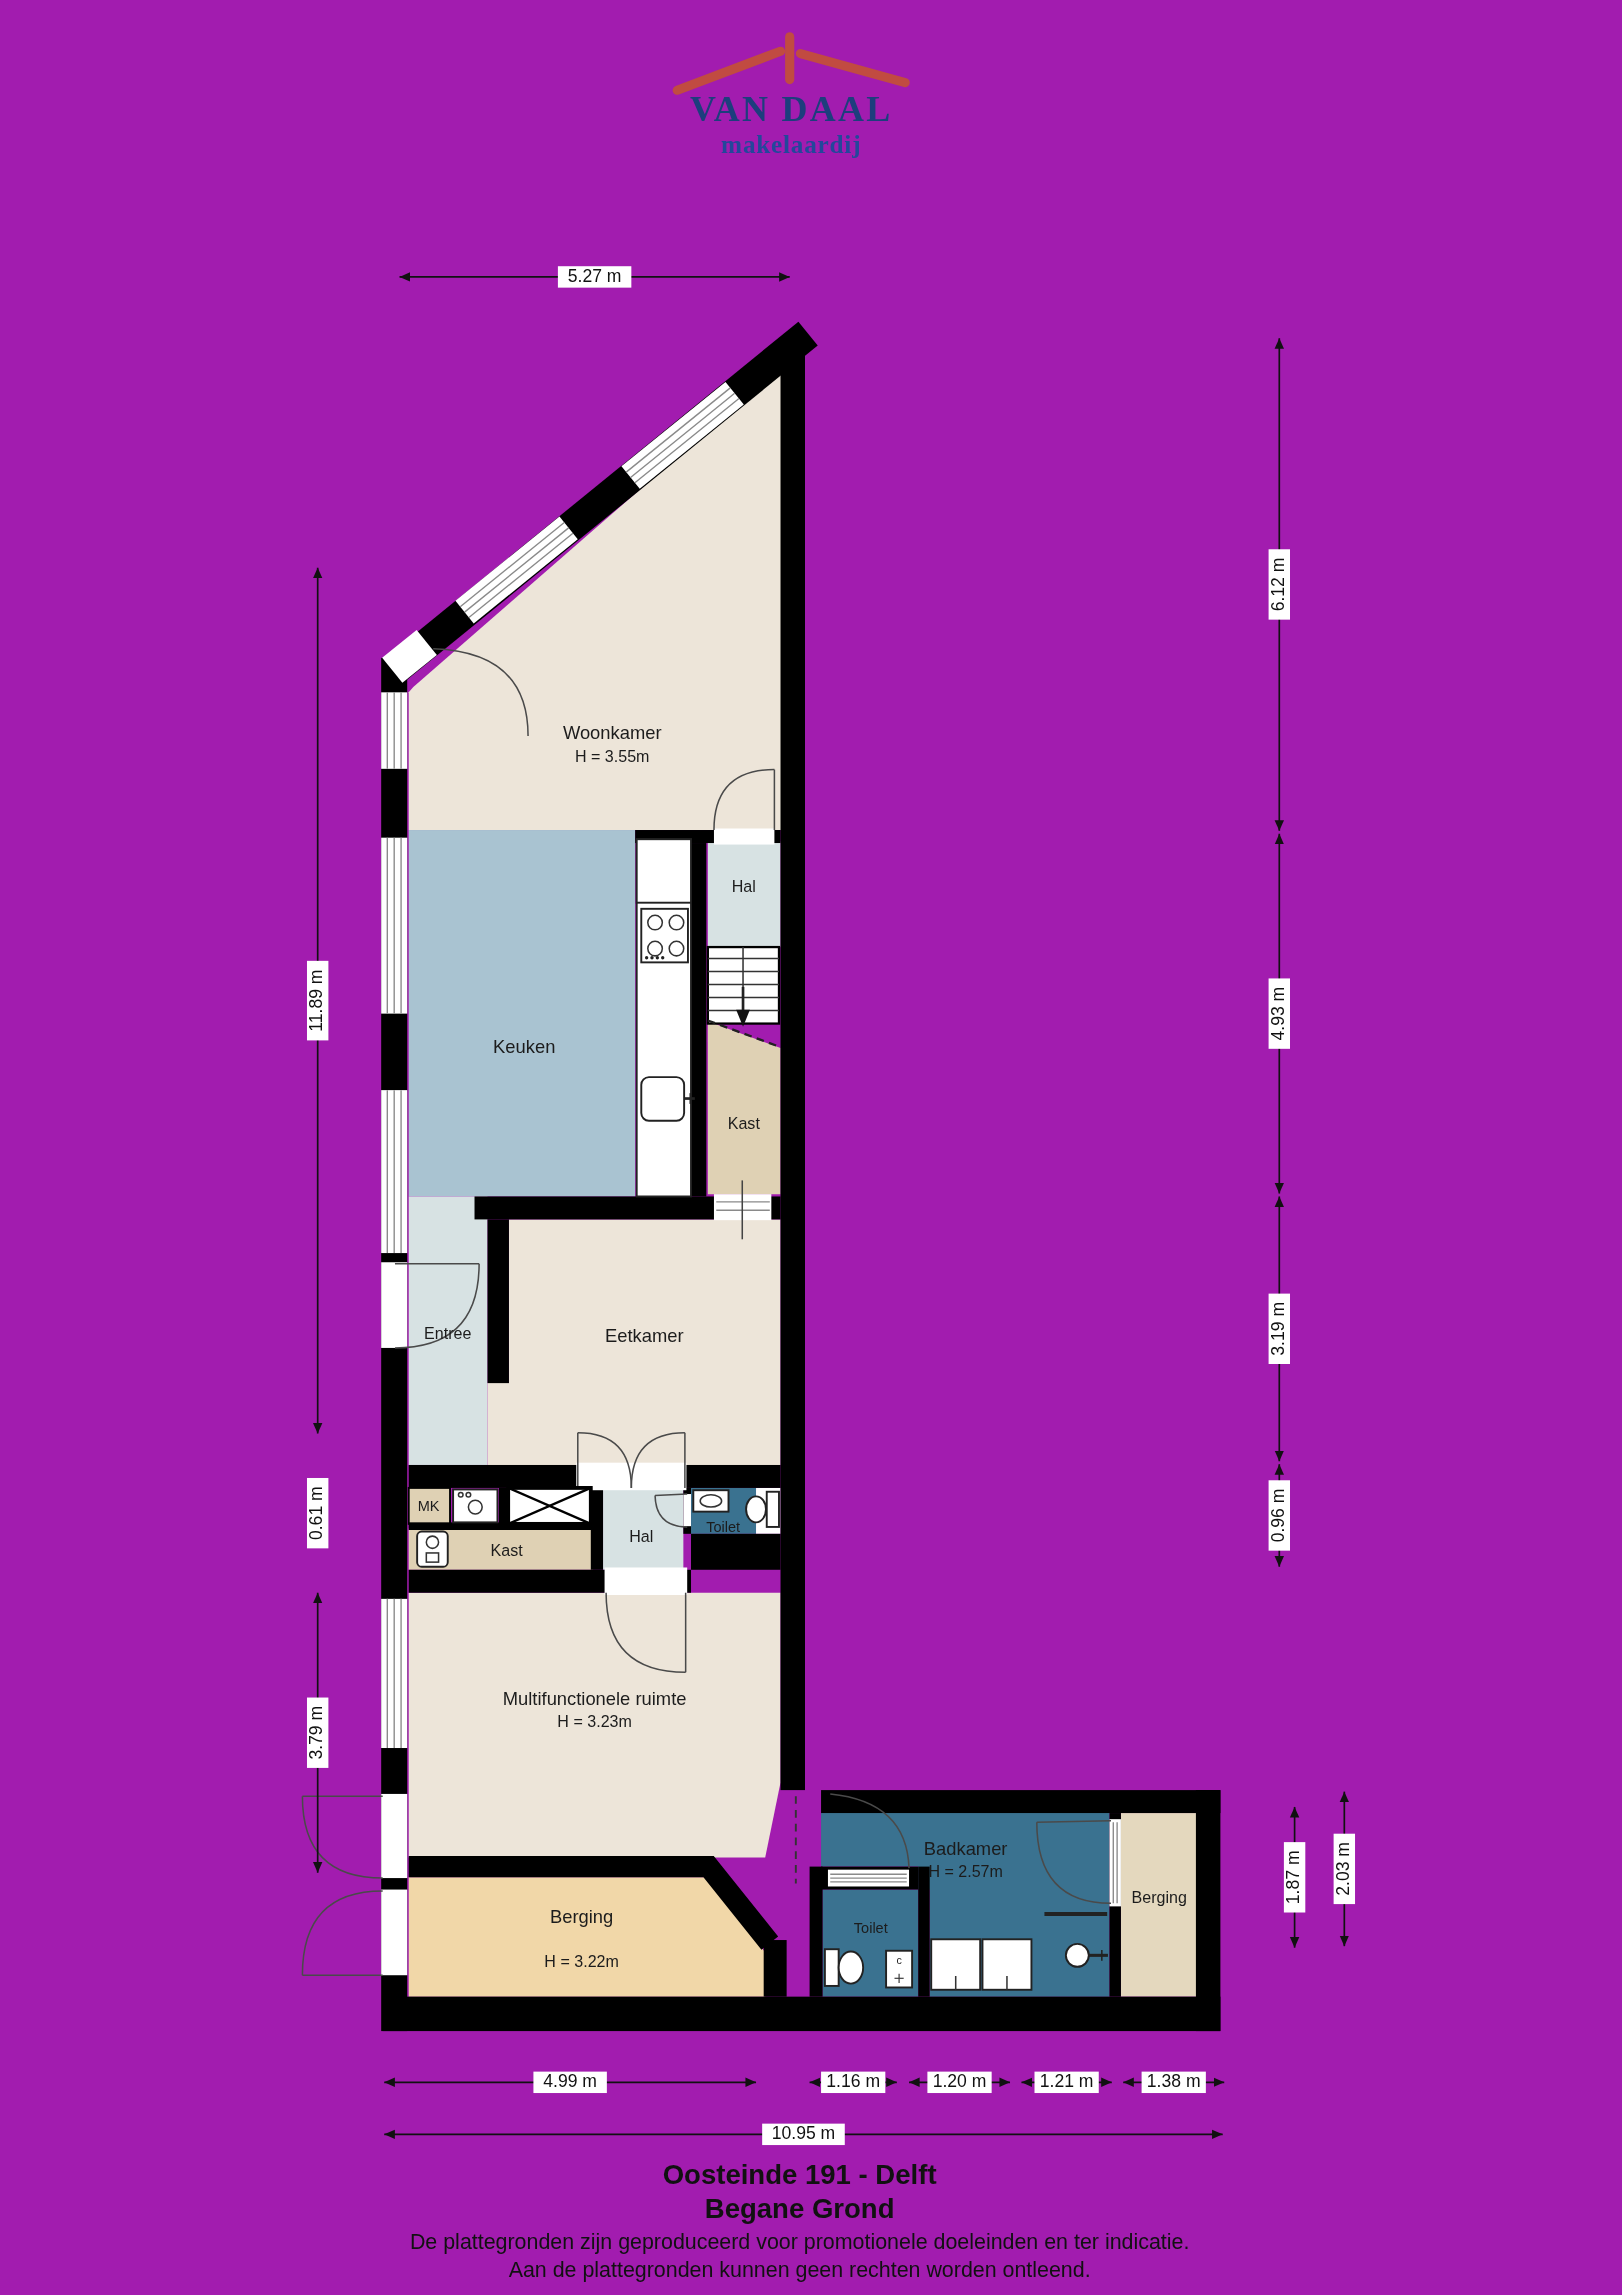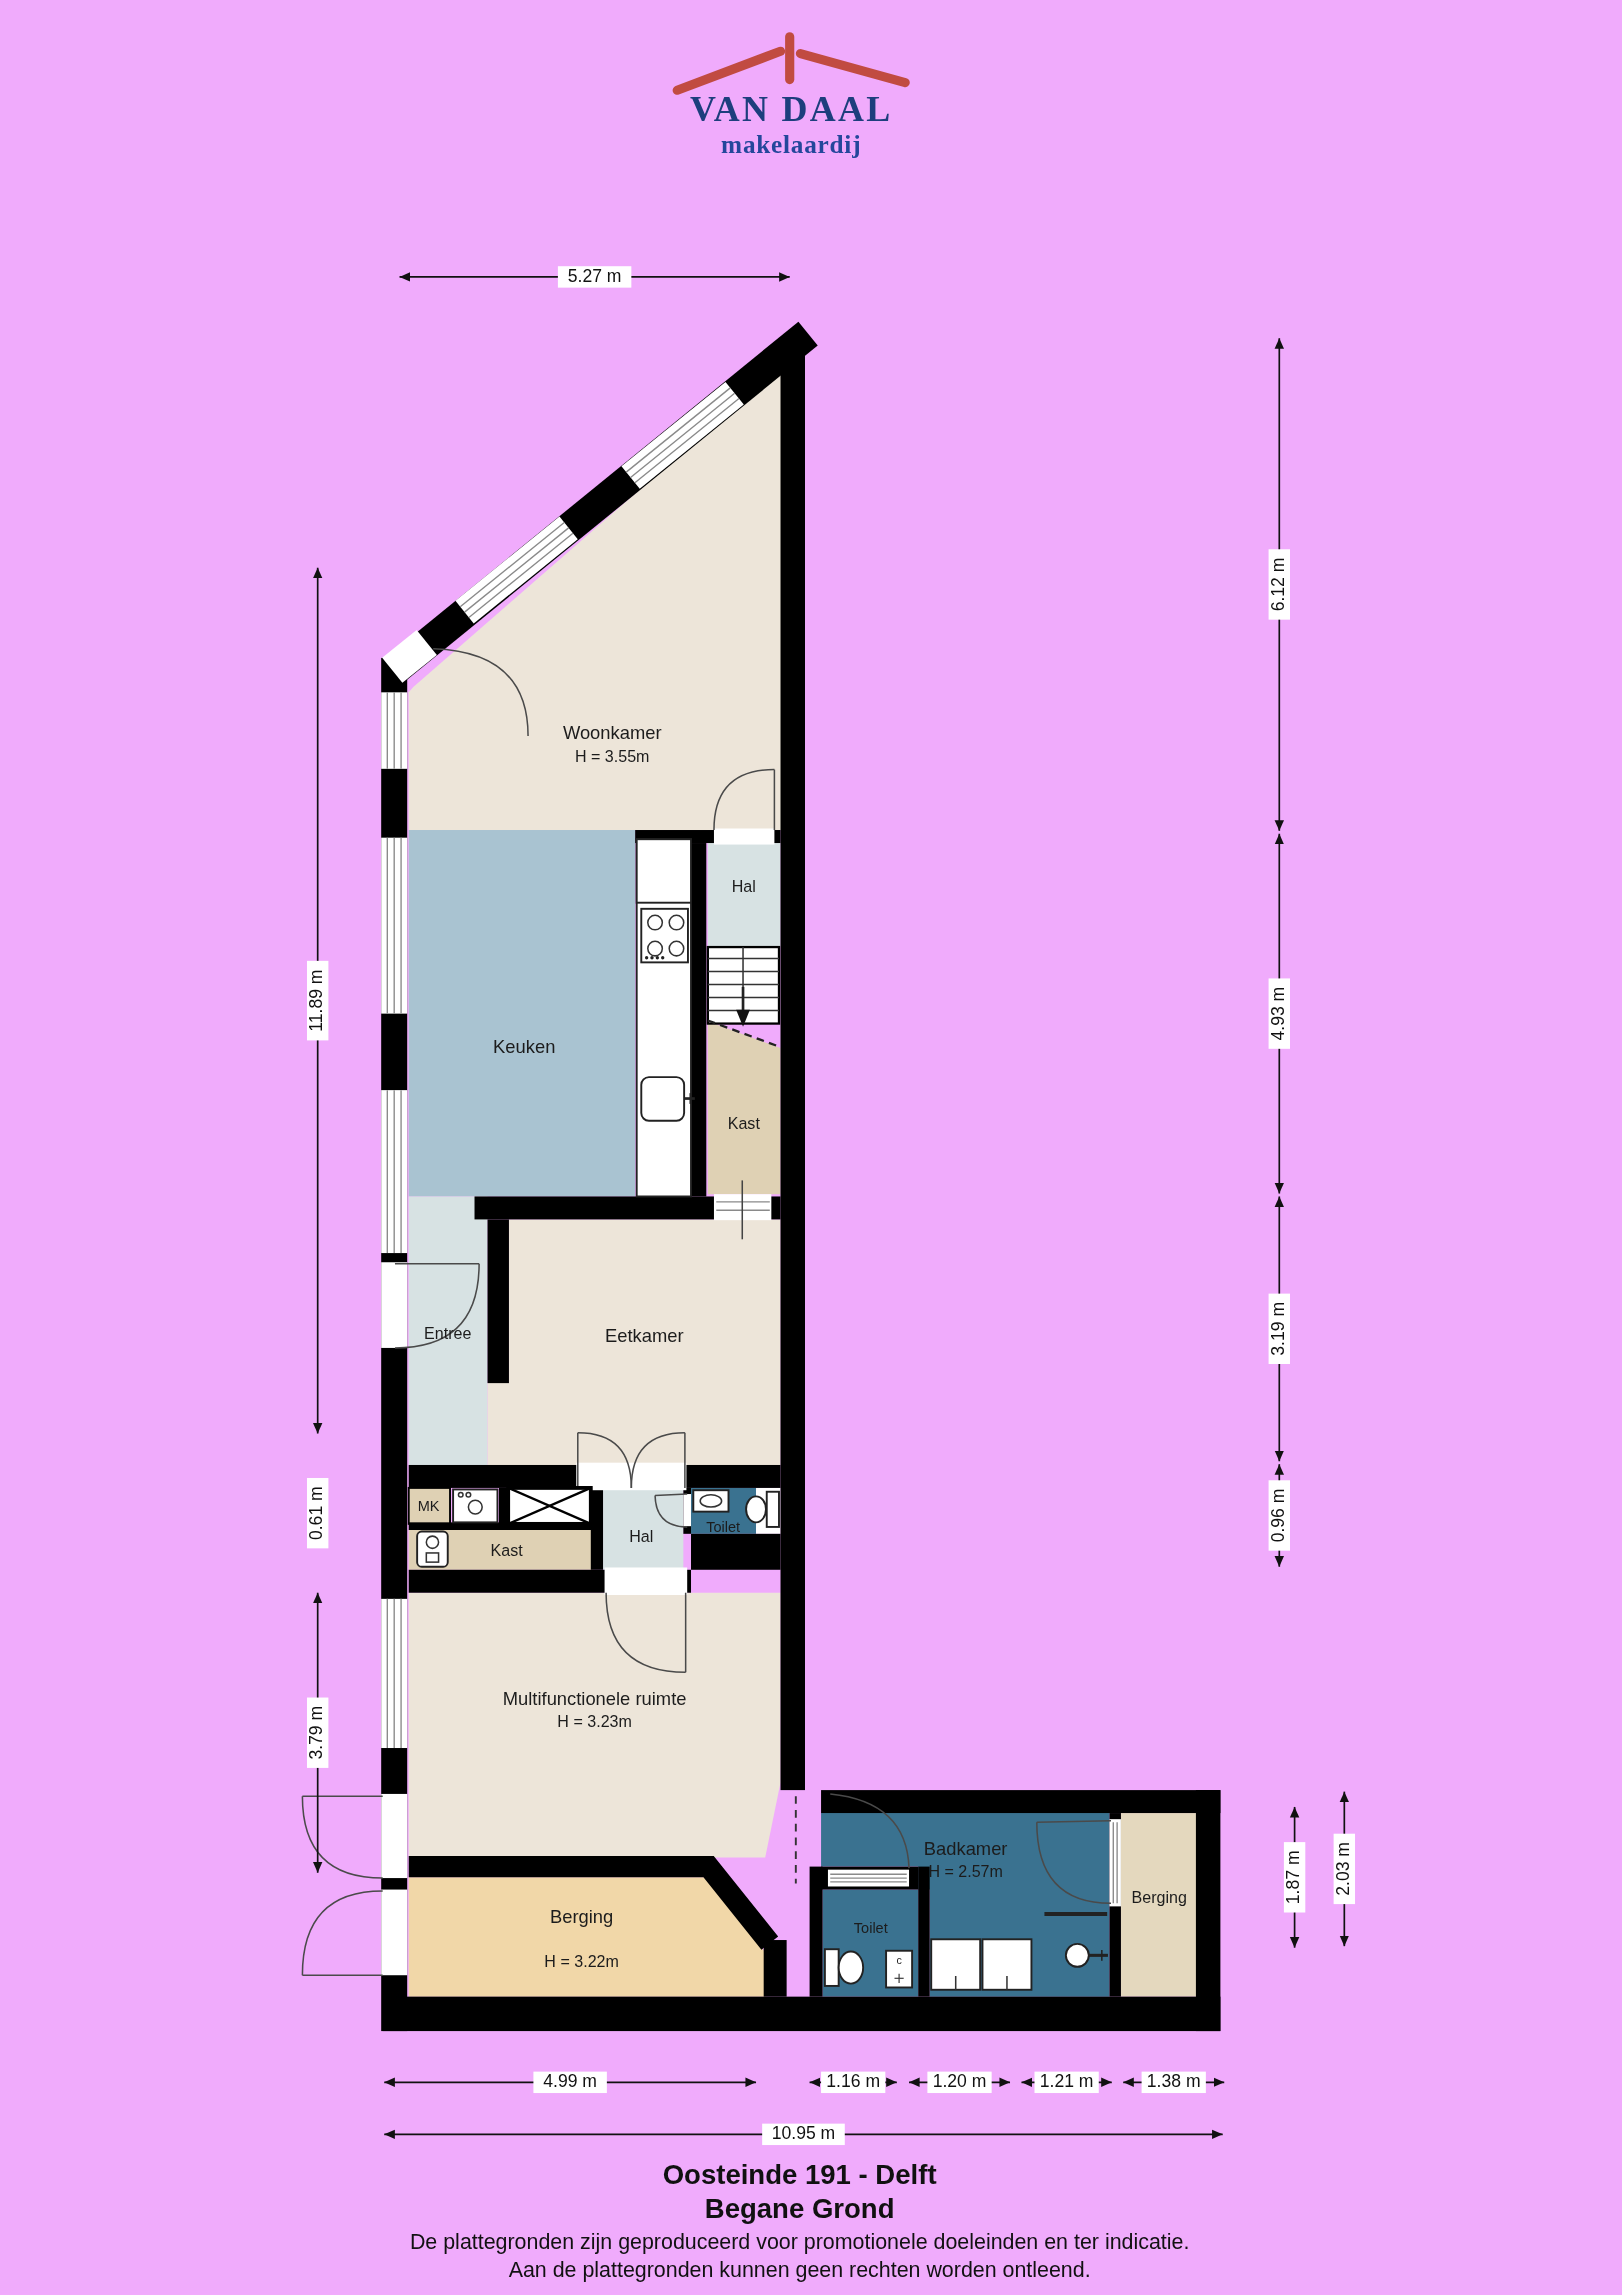--- a/index.html
+++ b/index.html
@@ -1,16 +1,16 @@
 <!DOCTYPE html>
 <html style="font-size:12.2px"><head>
 <meta charset="utf-8">
 <style>
   html,body{margin:0;padding:0;background:#ffffff;}
-  .page{position:relative;width:1623px;height:2295px;background:#f0abfc;overflow:hidden;}
+  .page{position:relative;width:1623px;height:2295px;background:#a21caf;overflow:hidden;}
   svg{position:absolute;inset:0;}
   .t{font-family:"Liberation Sans",sans-serif;fill:#1c1c1c;text-anchor:middle;dominant-baseline:middle;}
   .room-lbl{font-size:24px;}
   .room-lbl-sm{font-size:21px;}
   .room-lbl-xs{font-size:19px;}
   .h-lbl{font-size:21px;}
   .dim{font-size:23px;fill:#111;}
   .logo-main{font-family:"Liberation Serif",serif;font-weight:bold;font-size:47px;fill:#1d3e7d;letter-spacing:3px;text-anchor:middle;}
   .logo-sub{font-family:"Liberation Serif",serif;font-weight:bold;font-size:33px;fill:#24479b;letter-spacing:1px;text-anchor:middle;}
   .title-t{font-family:"Liberation Sans",sans-serif;font-weight:bold;font-size:36px;fill:#111;text-anchor:middle;dominant-baseline:middle;}

